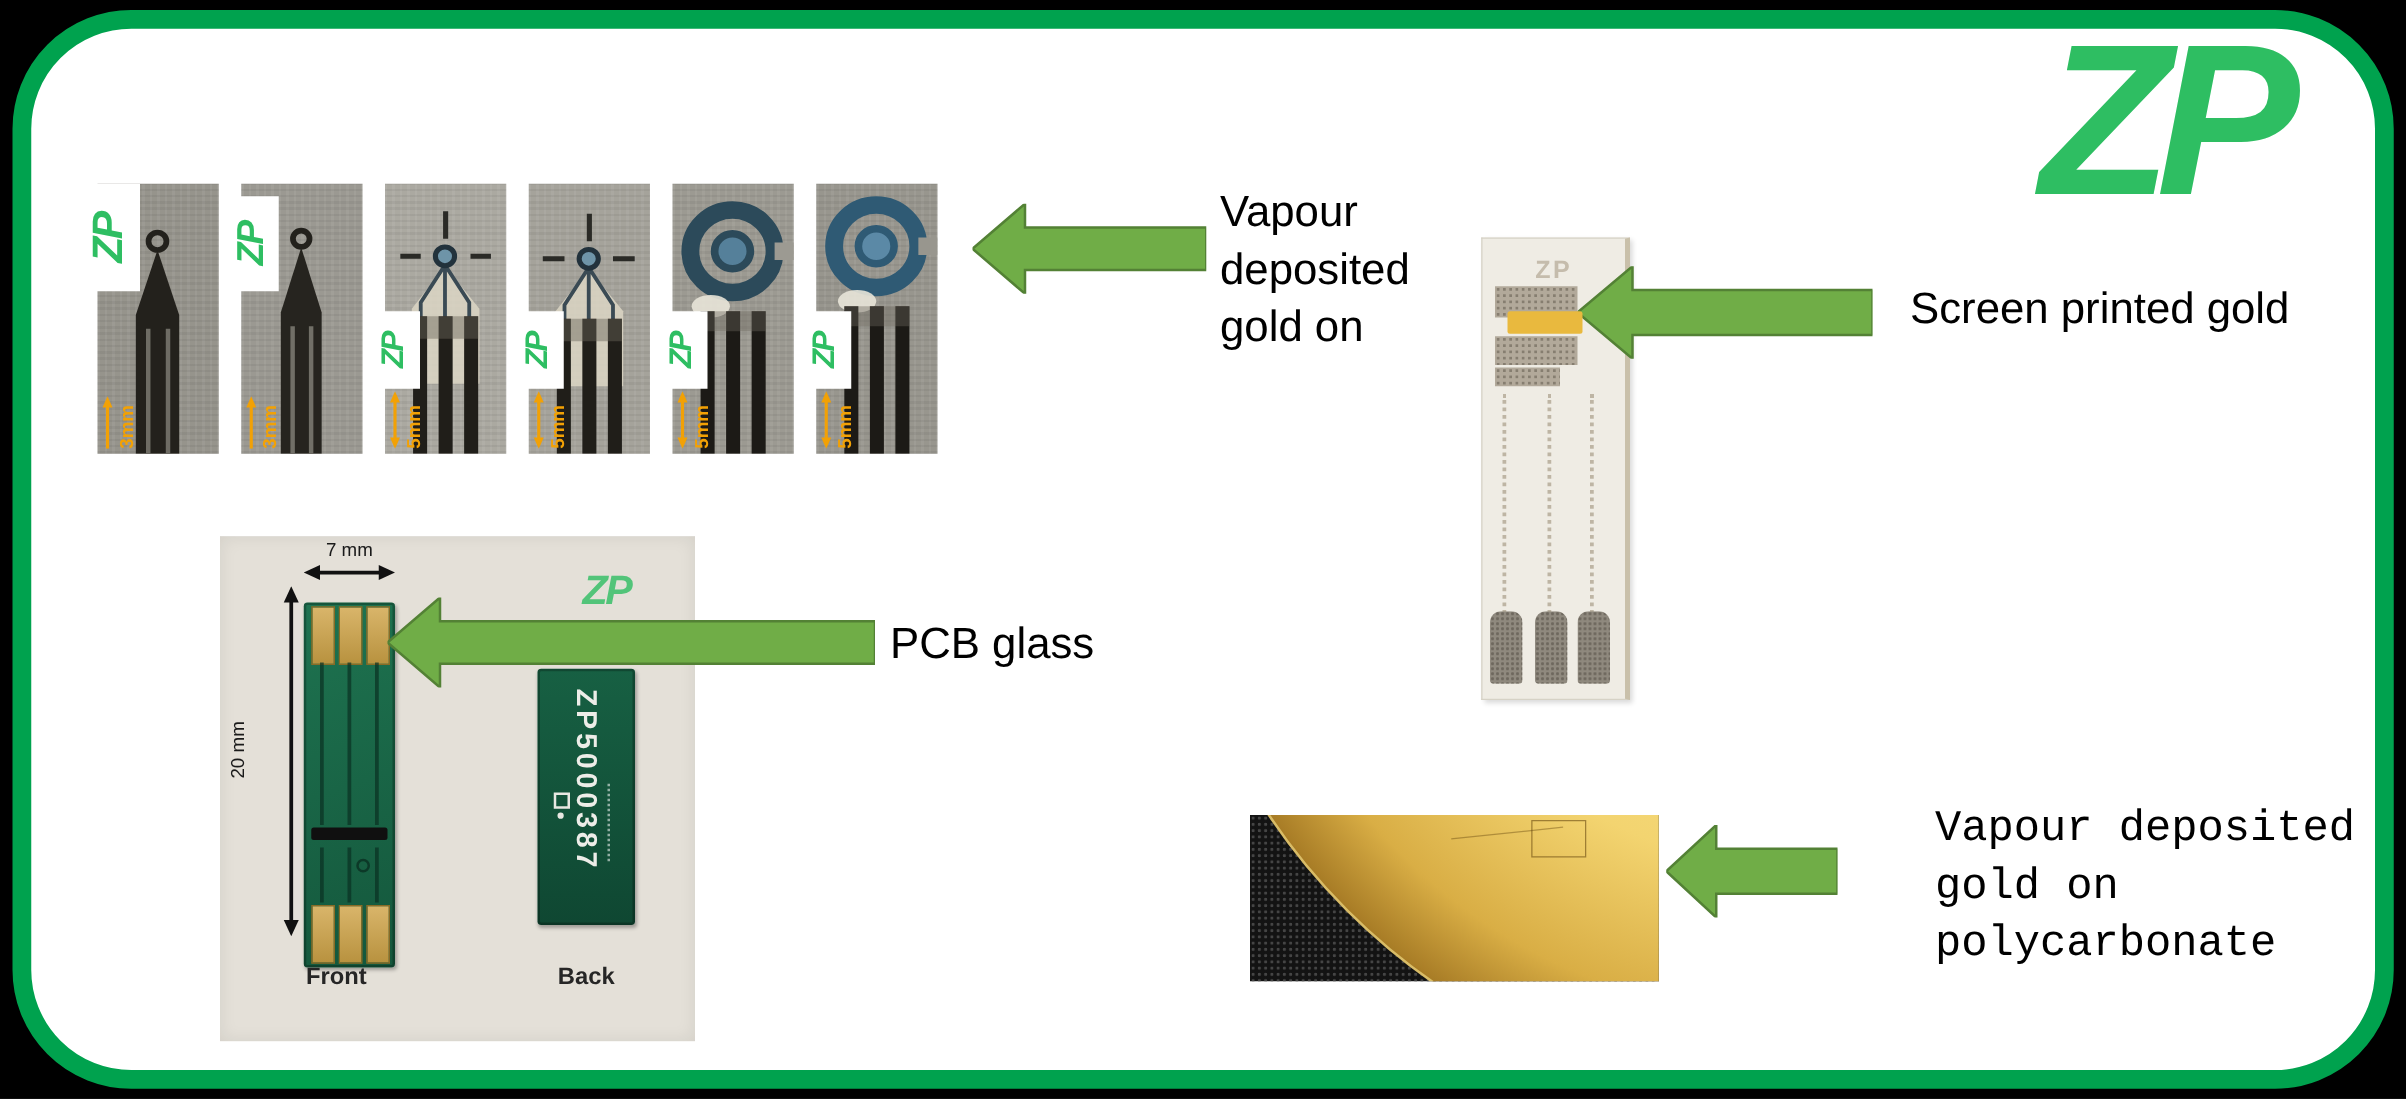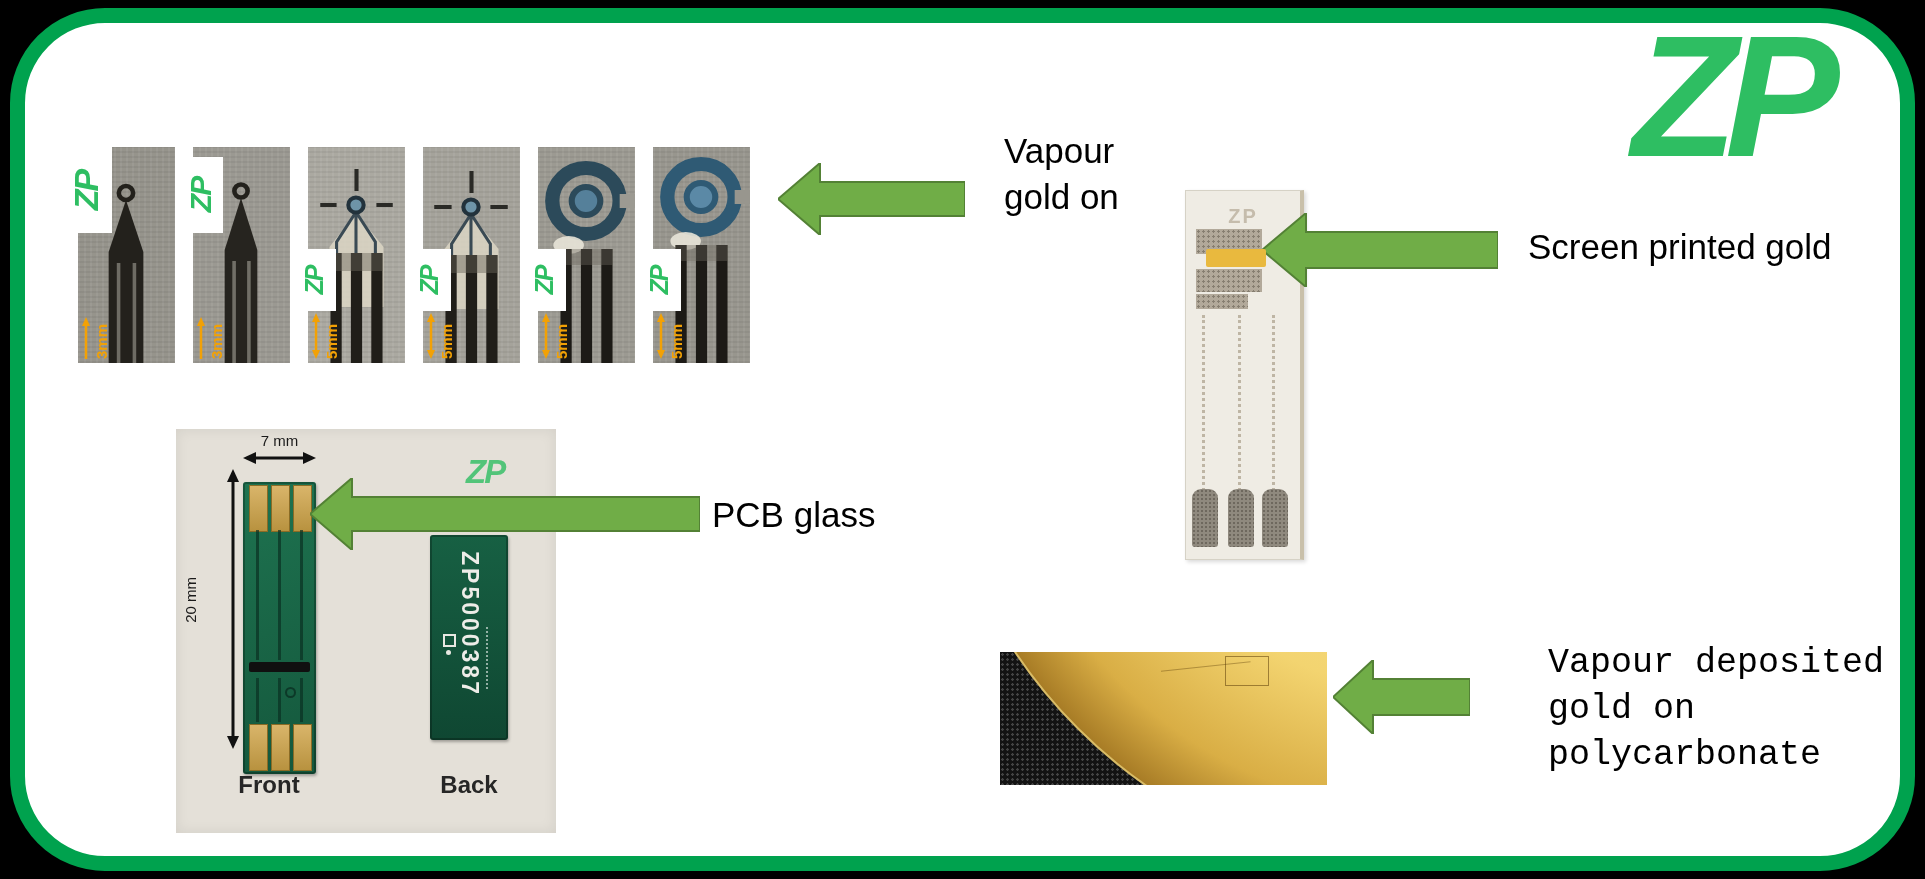--- a/index.html
+++ b/index.html
@@ -78,21 +78,21 @@
     box-shadow:inset 0 0 0 2px rgba(0,0,0,.25),1px 2px 3px rgba(0,0,0,.3);}
   .serial{position:absolute;left:50%;top:16px;transform:translateX(-50%);
     writing-mode:vertical-rl;font-size:23px;font-weight:600;letter-spacing:3px;color:#EDEDE8;}
   .back-sq{position:absolute;left:13px;top:99px;width:9px;height:9px;border:2px solid #E8E8E2;}
   .back-dot{position:absolute;left:16px;top:115px;width:5px;height:5px;border-radius:50%;background:#E8E8E2;}
   .back-ticks{position:absolute;left:56px;top:92px;height:62px;width:0;border-left:2px dotted rgba(255,255,255,.55);}
   .dim-w-label{position:absolute;left:67px;top:3px;width:73px;text-align:center;font-size:15px;color:#1A1A1A;}
   .dim-h-label{position:absolute;left:6px;top:148px;writing-mode:vertical-rl;transform:rotate(180deg);
     font-size:15px;color:#1A1A1A;}
   .photo-label{position:absolute;top:342px;width:150px;text-align:center;
-    font-size:24px;font-weight:bold;color:#262626;}
+    font-size:19px;font-weight:bold;color:#262626;}
 
   
   .gold-photo{position:absolute;left:1000px;top:652px;width:327px;height:133px;overflow:hidden;
     background-color:#131313;
     background-image:radial-gradient(#454545 1px,transparent 1.5px);background-size:5px 5px;}
   .gold-disc{position:absolute;left:-70px;top:-780px;width:1000px;height:1000px;border-radius:50%;
     border:2px solid #D9BC66;
     background:radial-gradient(circle at 50% 50%,#FAE9A0 0%,#F3D470 45%,#D9AE45 62%,#8A5E13 76%,#4A3406 86%,#2E2104 96%,#6B5413 100%);}
   .gold-etch{position:absolute;left:225px;top:4px;width:42px;height:28px;
     border:1px solid rgba(92,62,10,.55);}
@@ -244,22 +244,23 @@
           <path d="M5 46 L1 37 L9 37 Z" style="fill:var(--scale_orange,#F2A105)"></path>
         </svg>
         <span class="txt">5mm</span>
       </div>
     </div>
   </div>
 
   <svg class="garrow" style="left:778px;top:163px;" width="187" height="72" viewBox="0 0 187 72">
     <polygon points="0,36 42,0 42,19 187,19 187,53 42,53 42,72"></polygon>
   </svg>
-  <div class="caption" style="left:976px;top:128px;margin-left:28px;">
+  <div class="caption" style="left:976px;top:147px;">
     <div>Vapour</div>
+    <div>deposited</div>
     <div>gold on</div>
   </div>
 
   <div class="sp-photo">
     <div class="sp-watermark">ZP</div>
     <div class="speckle sp-b1"></div>
     <div class="sp-gold"></div>
     <div class="speckle sp-b2"></div>
     <div class="speckle sp-b3"></div>
     <div class="sp-track" style="left:16px;"></div>

